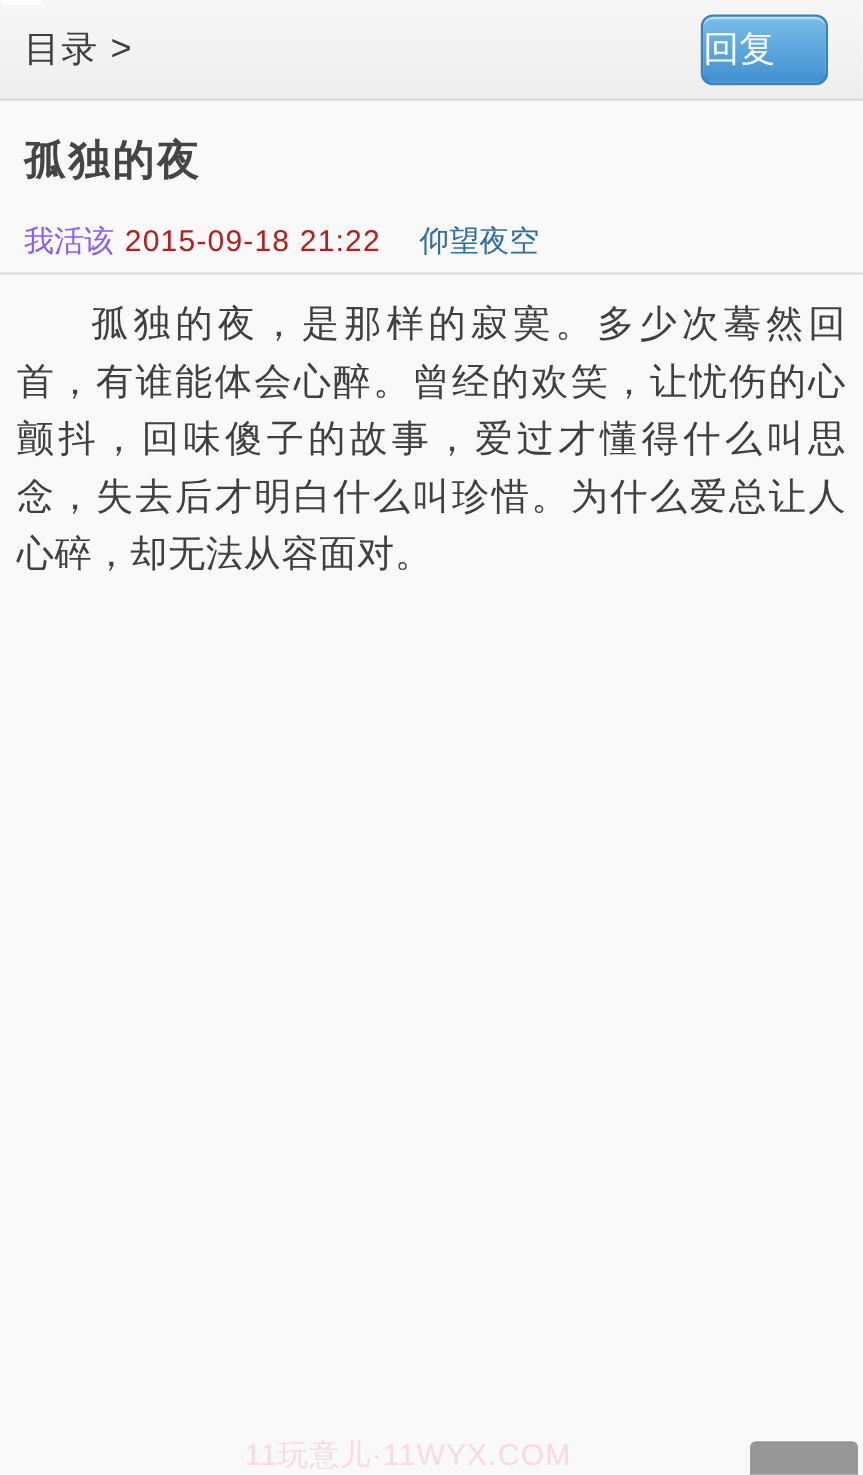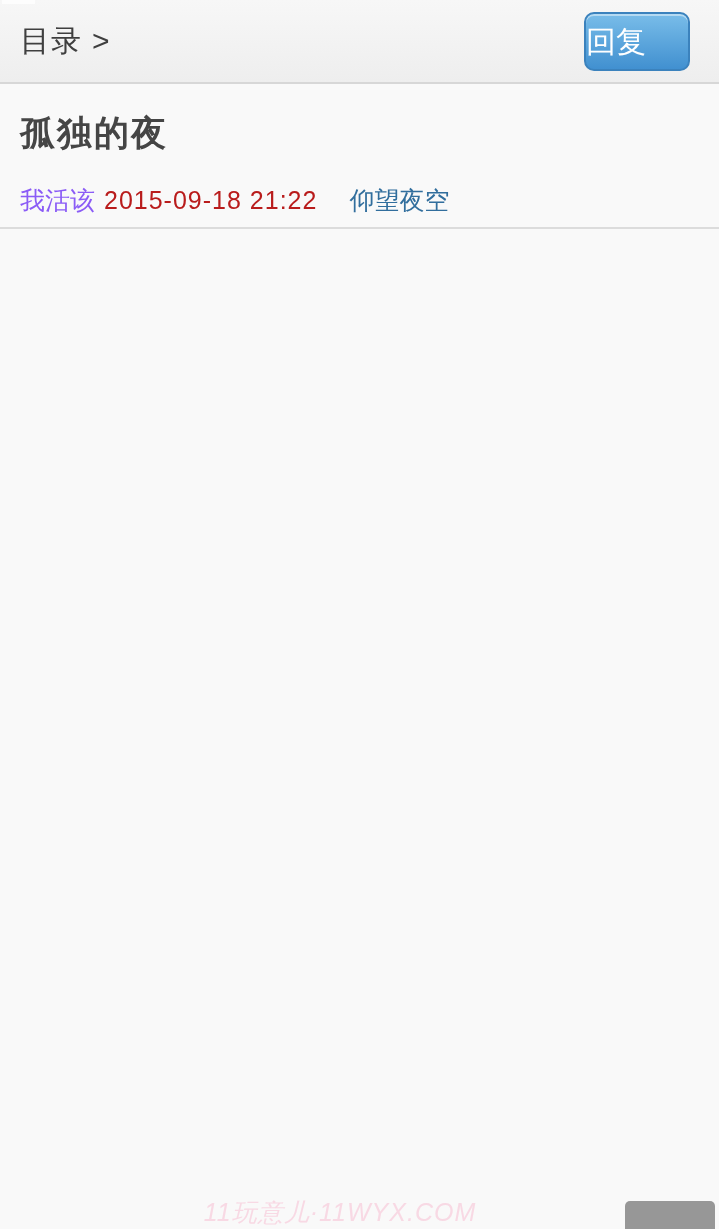--- a/index.html
+++ b/index.html
@@ -92,21 +92,20 @@
   .watermark {
     position: absolute;
     top: 1196px;
     left: 0;
     width: 680px;
     text-align: center;
     font-size: 25px;
     color: #f8d9e4;
     letter-spacing: 1px;
     pointer-events: none;
-    font-style: italic;
   }
   .scrolltop-btn {
     position: absolute;
     left: 625px;
     top: 1201px;
     width: 90px;
     height: 42px;
     background: #979797;
     border-radius: 5px;
     border: none;
@@ -129,17 +128,18 @@
 <section class="title-section">
   <h1 class="post-title">孤独的夜</h1>
   <div class="meta-row">
     <span class="author">我活该</span>
     <span class="timestamp">2015-09-18 21:22</span>
     <a class="only-op" href="#">仰望夜空</a>
   </div>
 </section>
 
 <article class="content">
+  <p>孤独的夜，是那样的寂寞。多少次蓦然回首，有谁能体会心醉。曾经的欢笑，让忧伤的心颤抖，回味傻子的故事，爱过才懂得什么叫思念，失去后才明白什么叫珍惜。为什么爱总让人心碎，却无法从容面对。</p>
 </article>
 
 <div class="watermark">11玩意儿·11WYX.COM</div>
 
 <button class="scrolltop-btn"></button>
 
 </body></html>

